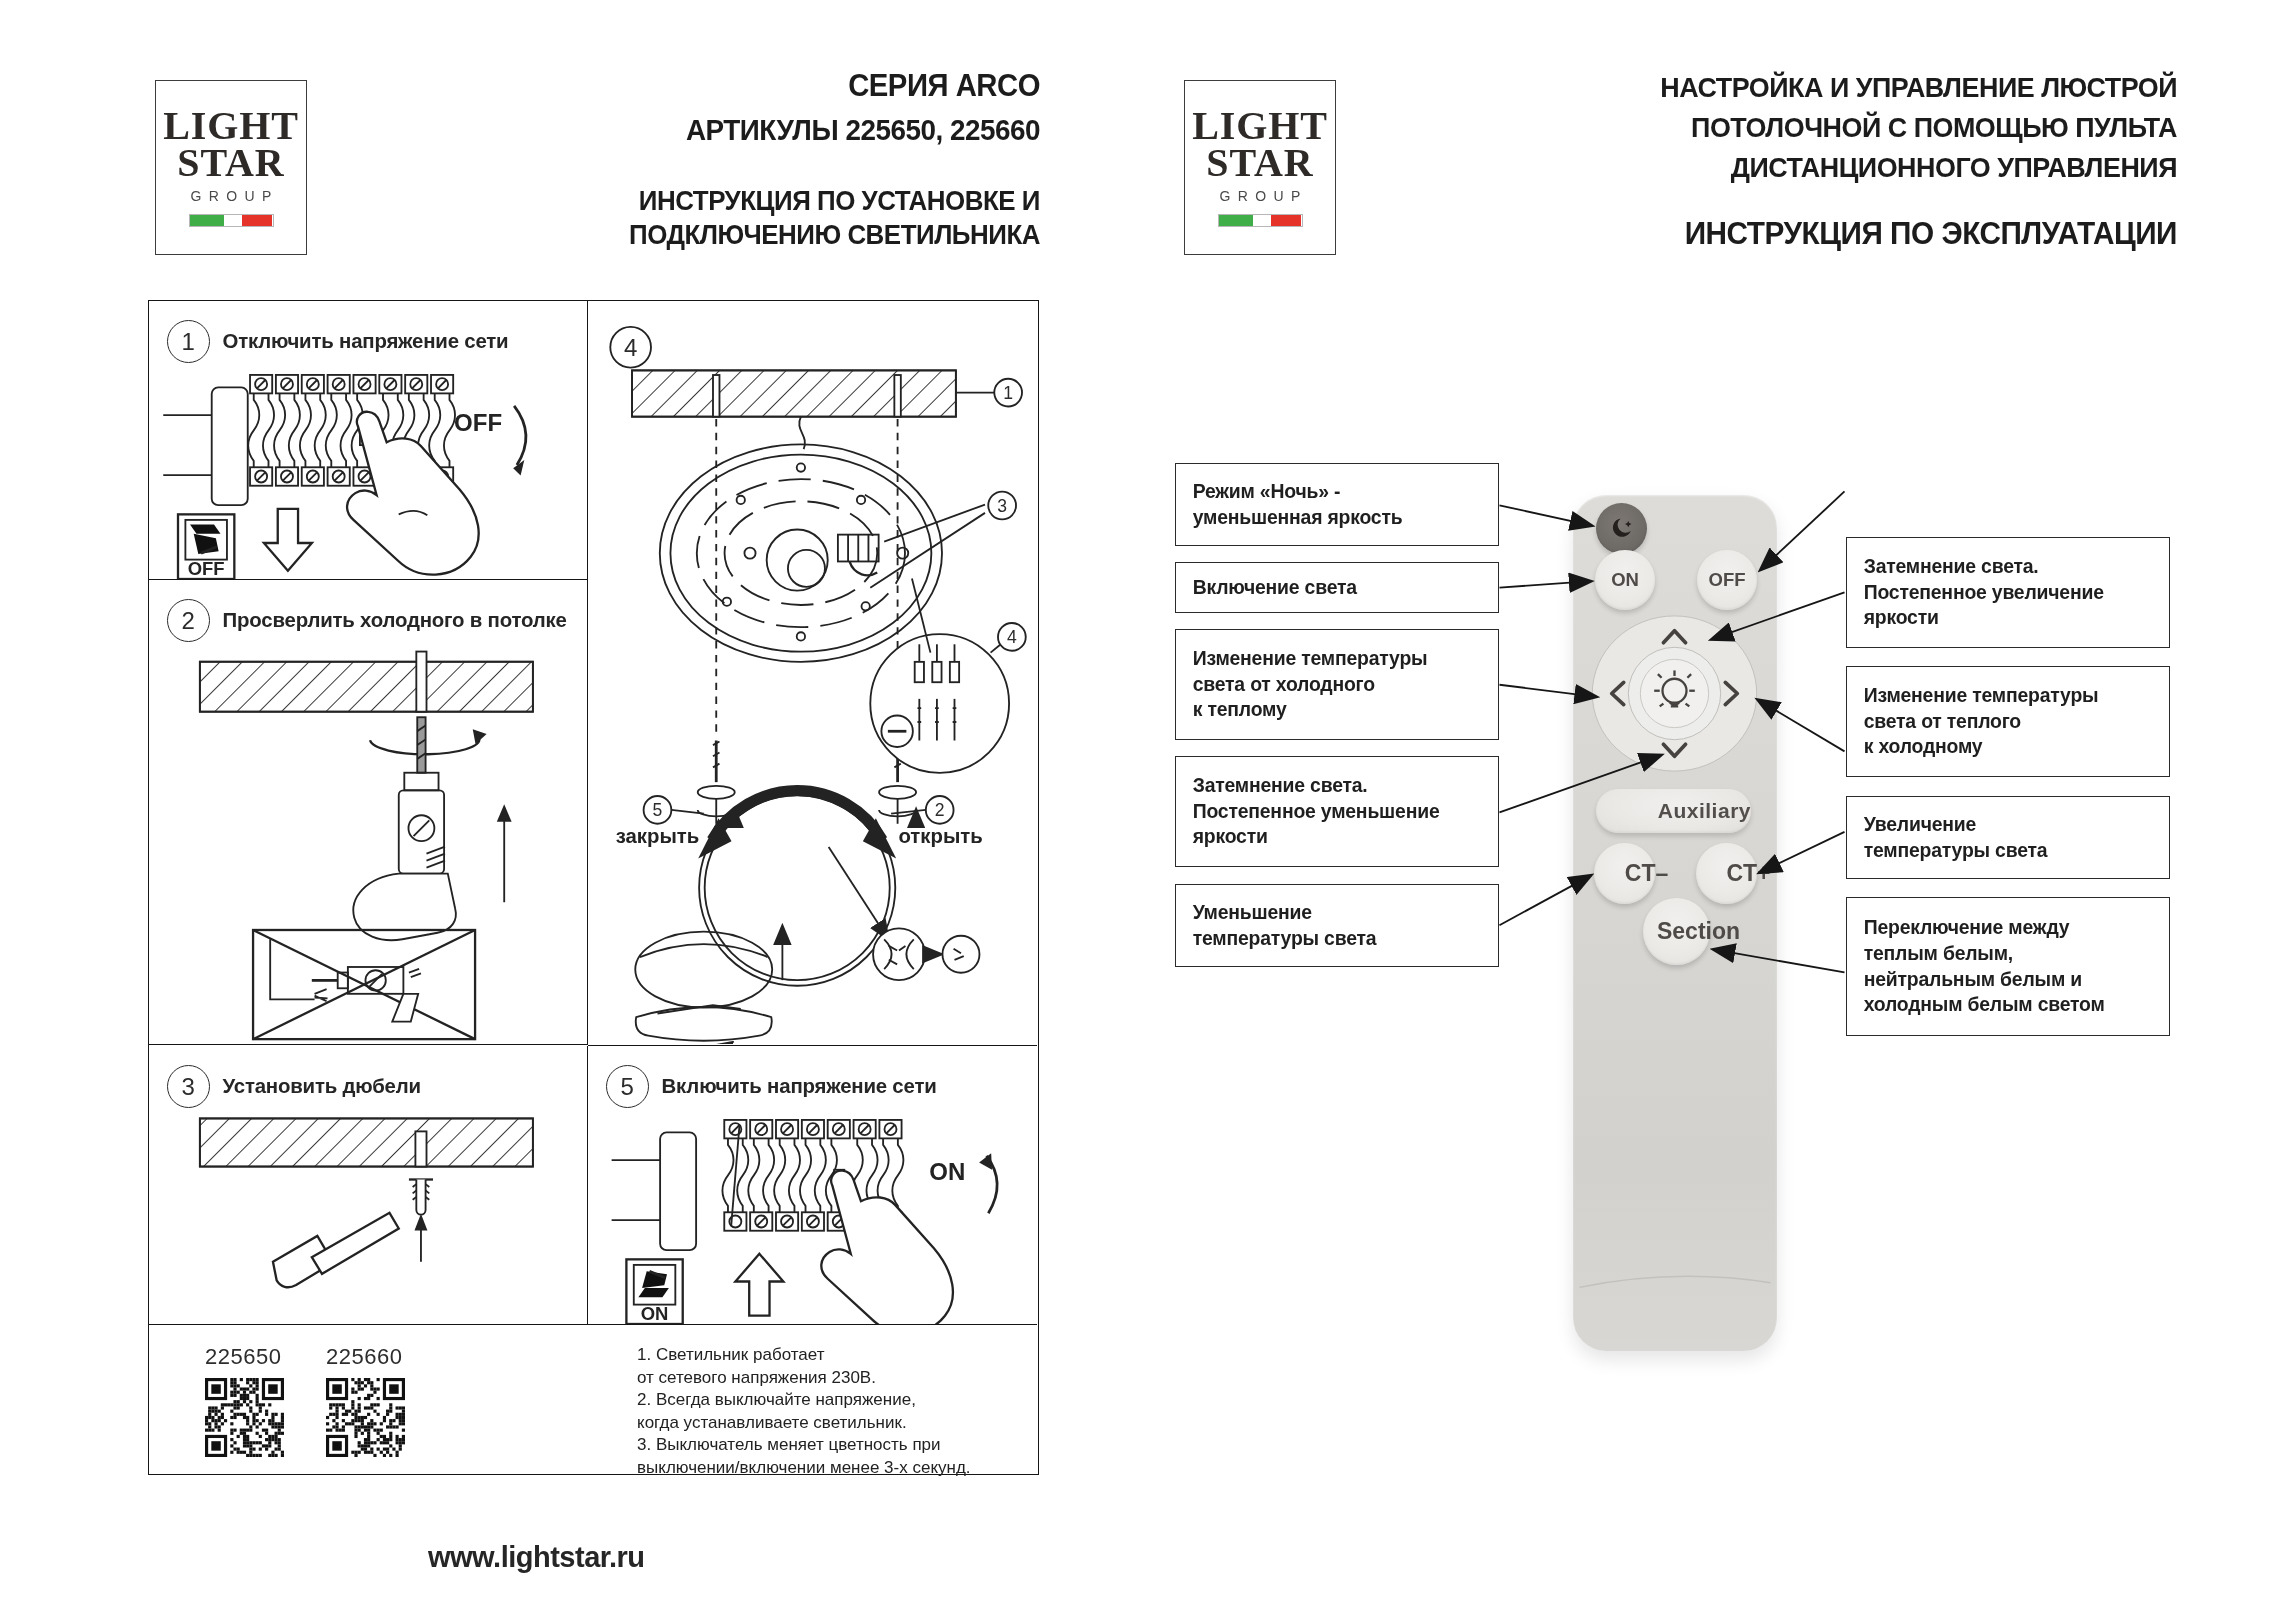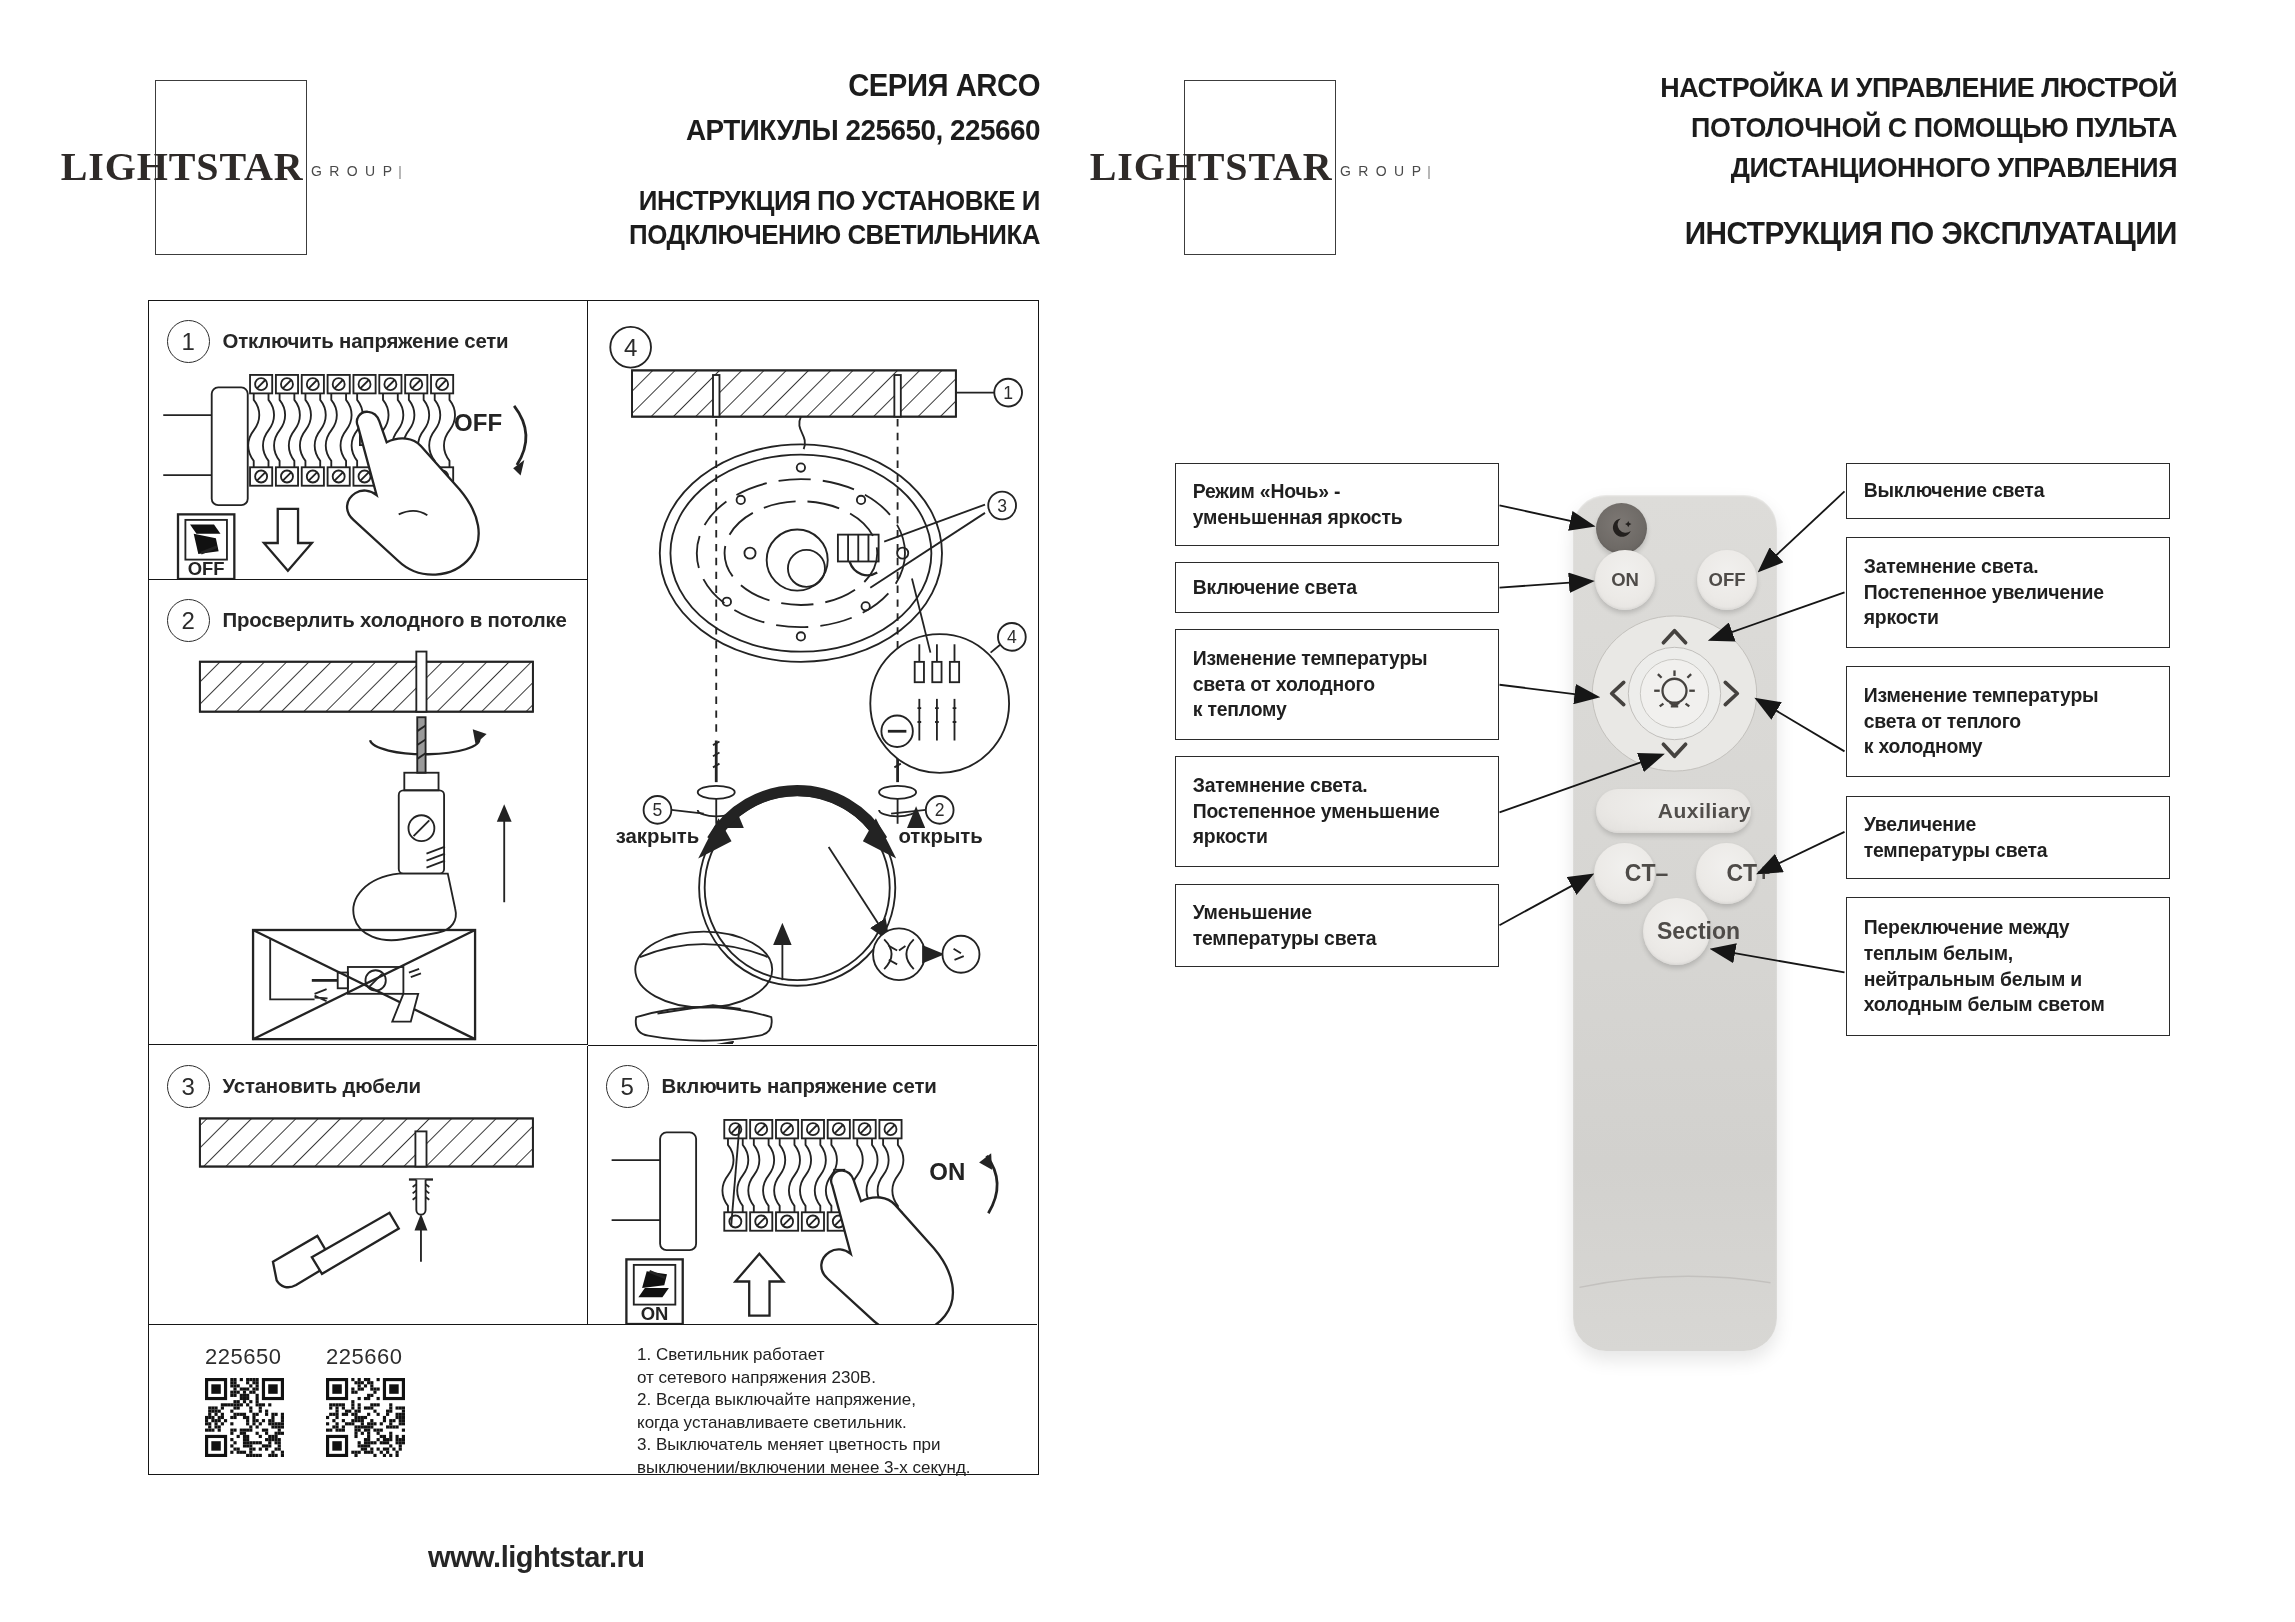--- a/index.html
+++ b/index.html
@@ -1,20 +1,20 @@
 <!DOCTYPE html>
 <html style="font-size:7.4px"><head>
 <meta charset="utf-8">
 <style>
   html,body{margin:0;padding:0;background:#fff;}
   .page{position:relative;width:2295px;height:1623px;background:#fff;overflow:hidden;
         font-family:"Liberation Sans", sans-serif;color:#1c1c1c;}
   
   .logo-box{position:absolute;width:150px;height:173px;border:1.4px solid #3c3c3c;background:#fff;
-            display:flex;flex-direction:row;align-items:center;justify-content:center;}
+            display:flex;flex-direction:column;align-items:center;justify-content:center;}
   .logo-word{font-family:"Liberation Serif", serif;font-weight:bold;font-size:40px;line-height:.92;color:#2e2a28;letter-spacing:0.9px;}
   .logo-group{font-family:"Liberation Sans", sans-serif;font-size:14px;letter-spacing:7.4px;color:#4a4a4a;margin-top:6.5px;text-indent:7.4px;}
   .logo-flag{display:flex;width:83px;height:11px;margin-top:10.2px;border:0.5px solid #b7b7b7;}
   .logo-flag .f-green{width:42%;background:#3fae49;}
   .logo-flag .f-white{width:21%;background:#ffffff;}
   .logo-flag .f-red{width:37%;background:#e6332a;}
   
   .hdr{position:absolute;text-align:right;transform:scaleX(.96);transform-origin:right top;}
   .hdr-l{top:70px;left:439px;width:601px;}
   .hdr-r{top:68px;left:1527px;width:650px;}
@@ -1049,23 +1049,20 @@
   <div class="cbox" style="left:1175px;top:756px;width:324px;height:111px;">
     <div class="ctext">Затемнение света.
 Постепенное уменьшение
 яркости</div>
   </div>
   <div class="cbox" style="left:1175px;top:884px;width:324px;height:83px;">
     <div class="ctext">Уменьшение
 температуры света</div>
   </div>
 
-  <div class="cbox" style="left:1846px;top:463px;width:324px;height:56px;">
-    <div class="ctext">Выключение света</div>
-  </div>
   <div class="cbox" style="left:1846px;top:537px;width:324px;height:111px;">
     <div class="ctext">Затемнение света.
 Постепенное увеличение
 яркости</div>
   </div>
   <div class="cbox" style="left:1846px;top:666px;width:324px;height:111px;">
     <div class="ctext">Изменение температуры
 света от теплого
 к холодному</div>
   </div>

